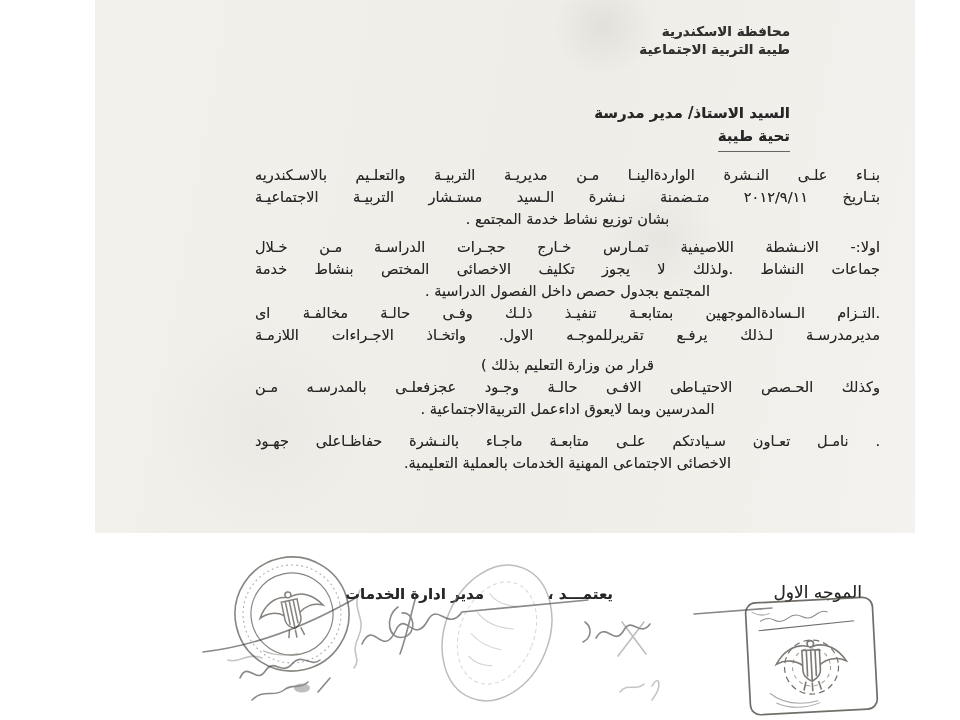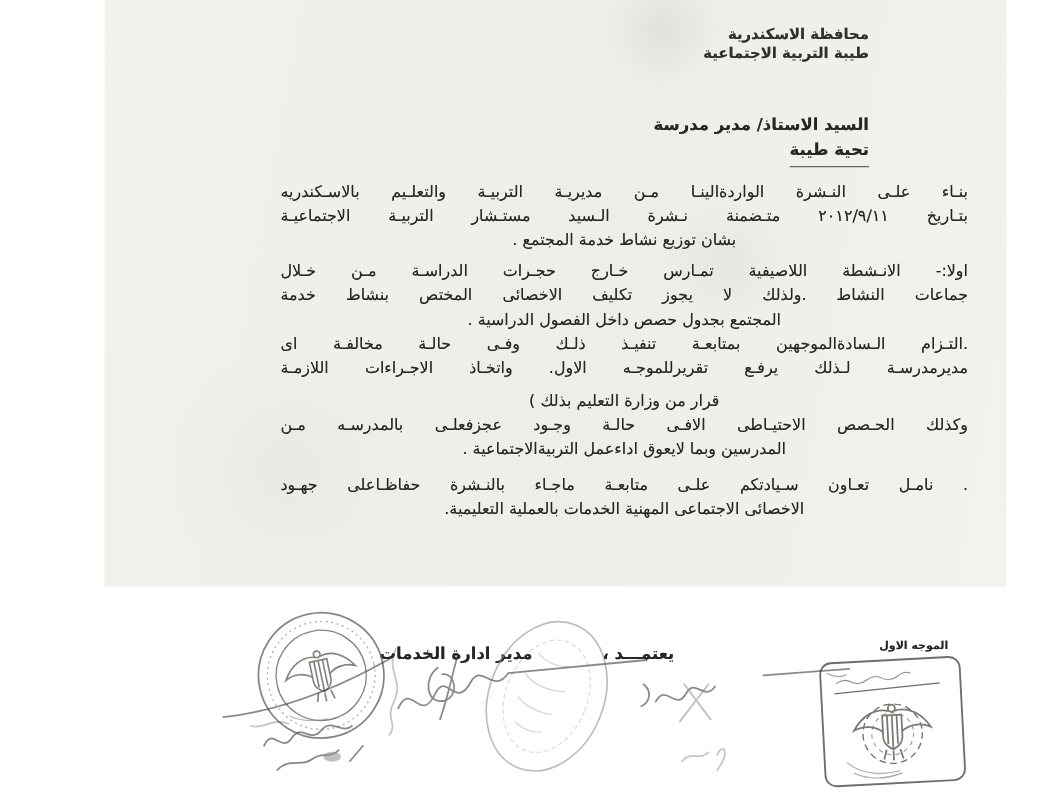--- a/index.html
+++ b/index.html
@@ -30,21 +30,21 @@
   .bline{
     font-size:14.5px;line-height:22px;height:22px;
     text-align:center;white-space:nowrap;overflow:visible;
     text-shadow:0 0 .5px rgba(45,45,45,.5);
   }
   .bline.j{text-align:justify;text-align-last:justify;white-space:normal;}
   .para{margin:0 0 6px 0;}
   .para.p-first{margin-bottom:8px;}
   .para.p-second{margin-bottom:10px;}
   .sig-right{
-    position:absolute;right:53px;top:582px;font-size:10px;font-weight:700;
+    position:absolute;right:53px;top:582px;font-size:17px;font-weight:400;
     text-shadow:0 0 .5px rgba(40,40,40,.5);
   }
   .sig-center{
     position:absolute;left:250px;top:585px;width:268px;
     display:flex;justify-content:space-between;direction:rtl;
     font-size:15px;font-weight:700;text-shadow:0 0 .5px rgba(40,40,40,.5);
   }
   .overlay{position:absolute;inset:0;z-index:3;pointer-events:none;}
 </style>
 </head>

